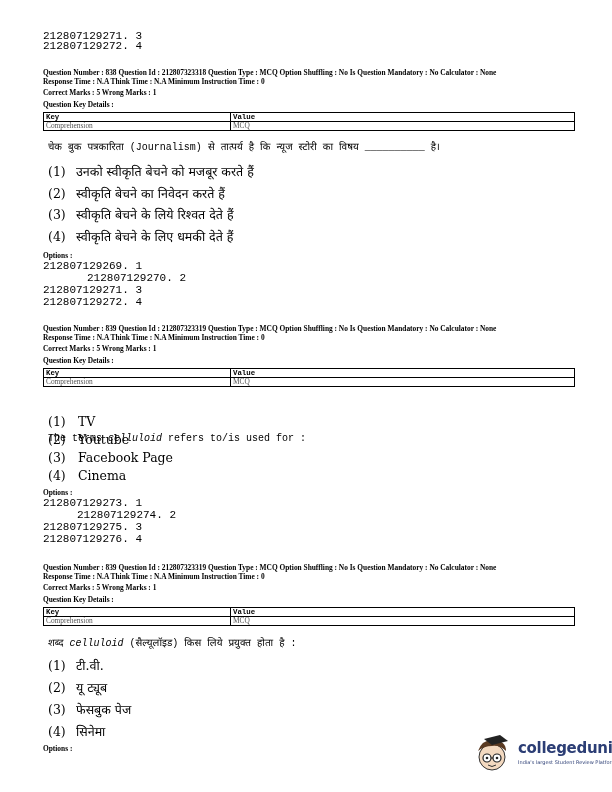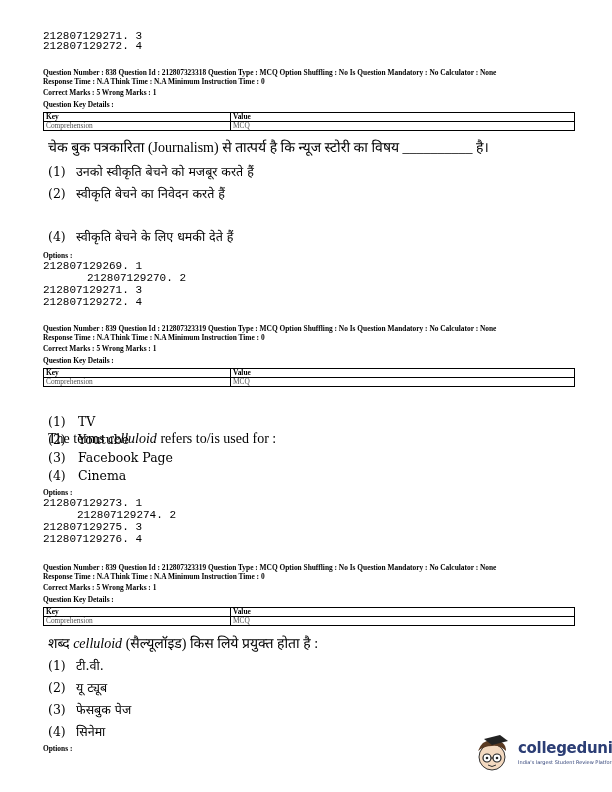--- a/index.html
+++ b/index.html
@@ -5,23 +5,23 @@
   html, body { margin: 0; padding: 0; background: #ffffff; }
   body { width: 612px; height: 792px; position: relative; overflow: hidden; color: #000; }
   .page { position: absolute; left: 0; top: 0; width: 612px; height: 792px; }
   .tiny { font-family: Liberation Mono, monospace; font-size: 11px; line-height: 10px; }
   .small-bold { font-family: "Liberation Serif", serif; font-size: 7.4px; font-weight: bold; line-height: 9px; }
   .abs { position: absolute; }
   .meta { left: 43px; width: 540px; }
   .kv { position: absolute; left: 43px; width: 532px; border-collapse: collapse; font-family: "Liberation Serif", serif; font-size: 7.4px; }
   .kv td { border: 1px solid #000; padding: 0 2px; height: 8px; line-height: 8px; }
   .kv td.k { width: 182px; }
-  .kv tr.head td { font-weight: bold; }
+  .kv tr.head td { font-weight: bold; font-family: Liberation Mono, monospace; }
   .kv tr.body td { color: #555; }
-  .qtext { font-family: Liberation Serif, serif; font-size: 14px; line-height: 16px; left: 48px; white-space: nowrap; }
+  .qtext { font-family: Liberation Mono, monospace; font-size: 10px; line-height: 16px; left: 48px; white-space: nowrap; }
   .opt { position: absolute; left: 48px; font-family: "DejaVu Serif", "Liberation Serif", serif; font-size: 12.5px; white-space: nowrap; }
   .opt .num { display: inline-block; width: 30px; }
   .dev .num { width: 28px; }
   .logo { position: absolute; left: 470px; top: 733px; width: 140px; height: 40px; }
   .logo-text { position: absolute; left: 48px; top: 6px; font-family: "DejaVu Sans", sans-serif; font-size: 15px; font-weight: bold; color: #2c3e75; letter-spacing: -0.3px; }
   .logo-sub { position: absolute; left: 48px; top: 26px; font-family: "DejaVu Sans", sans-serif; font-size: 5px; color: #2c3e75; white-space: nowrap; }
 </style>
 </head>
 <body>
 
@@ -43,20 +43,21 @@
     <tr class="body">
       <td class="k">Comprehension</td>
       <td>MCQ</td>
     </tr>
   </tbody>
     </table>
 
   <div class="abs qtext" style="top:140px;">चेक बुक पत्रकारिता (Journalism) से तात्पर्य है कि न्यूज स्टोरी का विषय __________ है।</div>
   <div class="opt dev" style="top:163px;"><span class="num">(1)</span><span>उनको स्वीकृति बेचने को मजबूर करते हैं</span></div>
   <div class="opt dev" style="top:185px;"><span class="num">(2)</span><span>स्वीकृति बेचने का निवेदन करते हैं</span></div>
+  <div class="opt dev" style="top:206px;"><span class="num">(3)</span><span>स्वीकृति बेचने के लिये रिश्वत देते हैं</span></div>
   <div class="opt dev" style="top:228px;"><span class="num">(4)</span><span>स्वीकृति बेचने के लिए धमकी देते हैं</span></div>
 
   <div class="abs small-bold" style="left:43px; top:251px;">Options :</div>
   <div class="abs tiny" style="left:43px; top:261px;">212807129269. 1</div>
   <div class="abs tiny" style="left:43px; top:273px;margin-left:44px;">212807129270. 2</div>
   <div class="abs tiny" style="left:43px; top:285px;">212807129271. 3</div>
   <div class="abs tiny" style="left:43px; top:297px;">212807129272. 4</div>
 
   <div class="abs small-bold meta" style="top:324px;">Question Number : 839 Question Id : 212807323319 Question Type : MCQ Option Shuffling : No Is Question Mandatory : No Calculator : None</div>
   <div class="abs small-bold meta" style="top:333px;">Response Time : N.A Think Time : N.A Minimum Instruction Time : 0</div>

